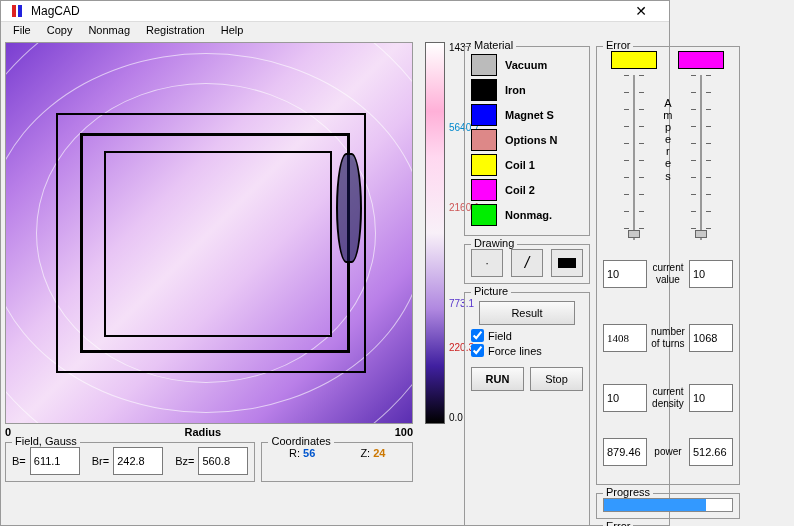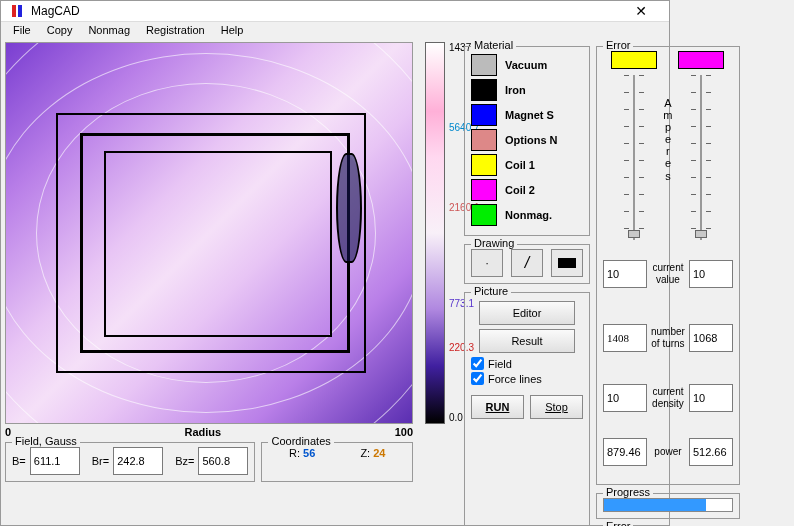--- a/index.html
+++ b/index.html
@@ -159,31 +159,30 @@
         <div class="row" style="gap:8px;">
           <div class="draw-btn">·</div>
           <div class="draw-btn" style="font-style:italic;font-size:16px;">/</div>
           <div class="draw-btn">
               <div style="width:18px;height:10px;background:#000;"></div>
             </div>
         </div>
       </div>
       <div class="fieldset" style="flex:1;">
         <div class="legend">Picture</div>
-        <div class="btn" style="margin:4px 8px;">Editor</div>
         <div class="btn" style="margin:4px 8px;">Result</div>
         <label class="chk">
             <input type="checkbox" checked="" style="">
             <span>Field</span>
           </label>
         <label class="chk">
             <input type="checkbox" checked="" style="">
             <span>Force lines</span>
           </label>
-        <div class="row" style="gap:6px;margin-top:10px;text-decoration:underline;">
+        <div class="row" style="gap:6px;margin-top:10px;">
           <div class="btn" style="flex:1;font-weight:bold;">RUN</div>
           <div class="btn" style="flex:1;">Stop</div>
         </div>
       </div>
     </div>
 
     <div class="right">
       <div class="fieldset" style="position:relative;">
         <div class="legend">Error</div>
         <div class="row" style="justify-content:space-around;align-items:flex-start;">

